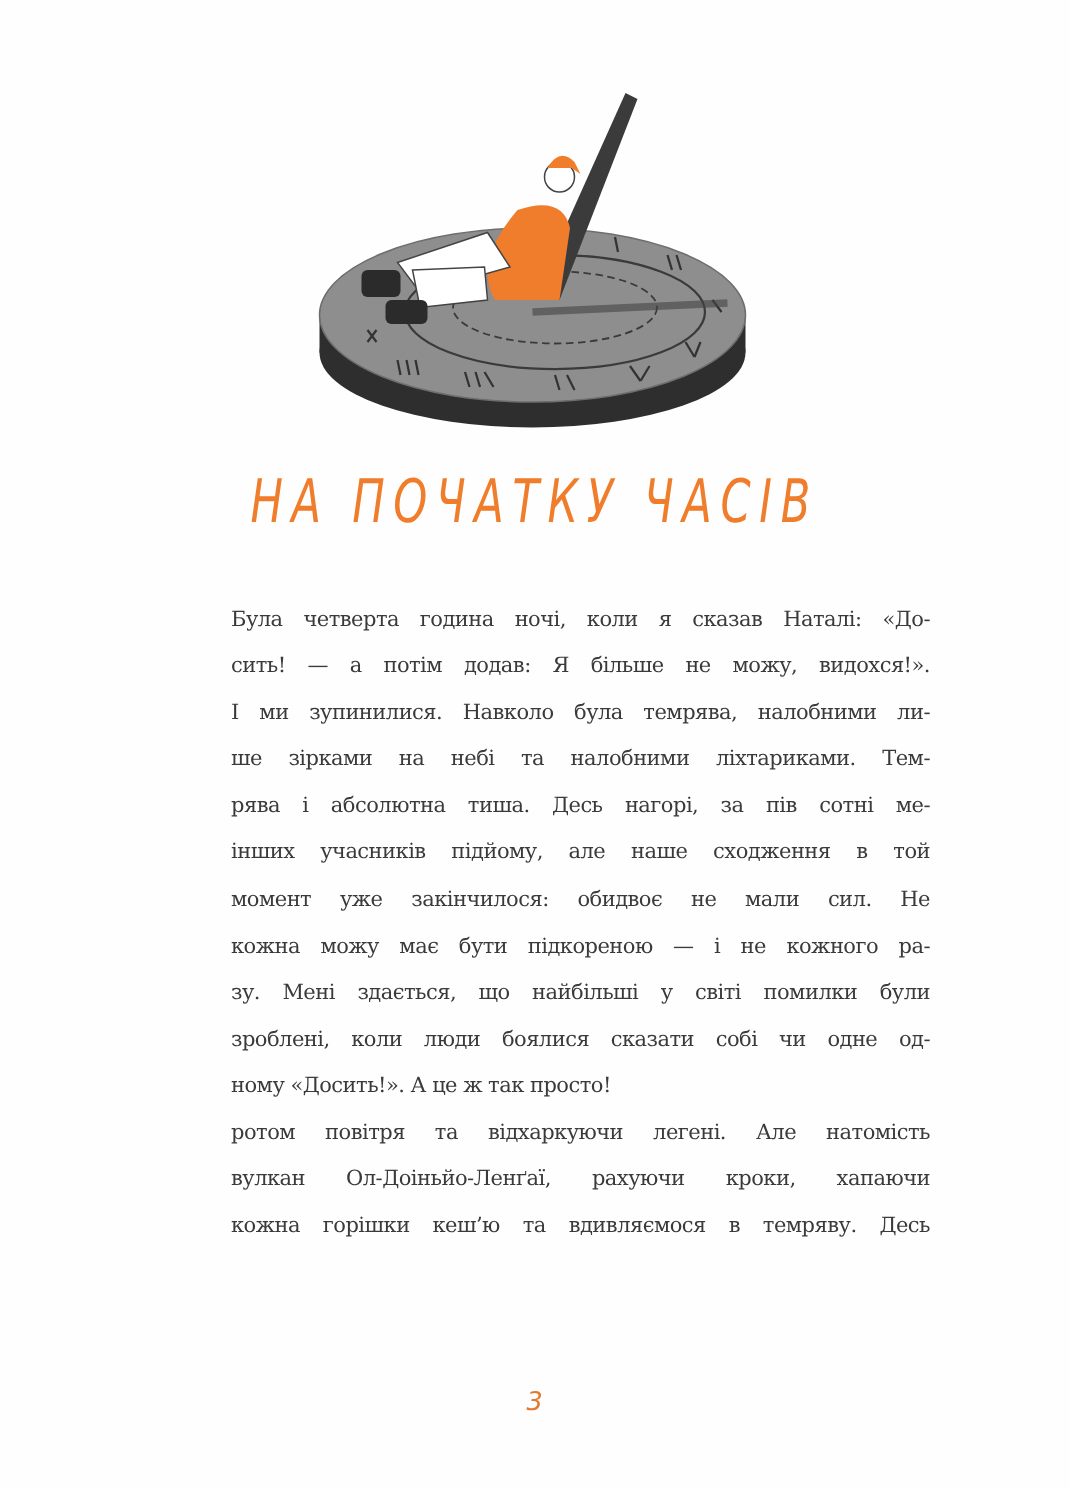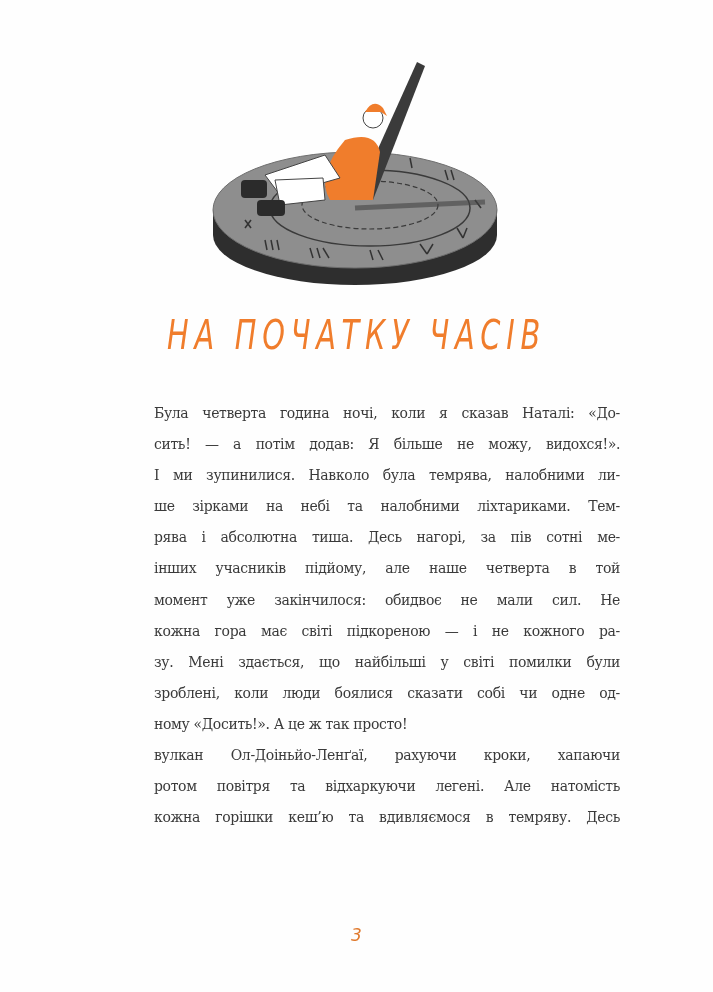--- a/index.html
+++ b/index.html
@@ -81,28 +81,28 @@
 
   <div class="chapter-title">НА ПОЧАТКУ ЧАСІВ</div>
 
   <div class="body-text">
     <div>
       <span class="line">Була четверта година ночі, коли я сказав Наталі: «До-</span>
       <span class="line">сить! — а потім додав: Я більше не можу, видохся!».</span>
       <span class="line">І ми зупинилися. Навколо була темрява, налобними ли-</span>
       <span class="line">ше зірками на небі та налобними ліхтариками. Тем-</span>
       <span class="line">рява і абсолютна тиша. Десь нагорі, за пів сотні ме-</span>
-      <span class="line">інших учасників підйому, але наше четверта в той</span>
+      <span class="line">інших учасників підйому, але наше сходження в той</span>
       <span class="line">момент уже закінчилося: обидвоє не мали сил. Не</span>
-      <span class="line">кожна гора має світі підкореною — і не кожного ра-</span>
+      <span class="line">кожна можу має бути підкореною — і не кожного ра-</span>
       <span class="line">зу. Мені здається, що найбільші у світі помилки були</span>
       <span class="line">зроблені, коли люди боялися сказати собі чи одне од-</span>
       <span class="line last">ному «Досить!». А це ж так просто!</span>
     </div>
     <div>
+      <span class="line">ротом повітря та відхаркуючи легені. Але натомість</span>
       <span class="line">вулкан Ол-Доіньйо-Ленґаї, рахуючи кроки, хапаючи</span>
-      <span class="line">ротом повітря та відхаркуючи легені. Але натомість</span>
       <span class="line">кожна горішки кеш’ю та вдивляємося в темряву. Десь</span>
     </div>
   </div>
 
   <div class="page-number">3</div>
 </div>
 
 </body></html>

